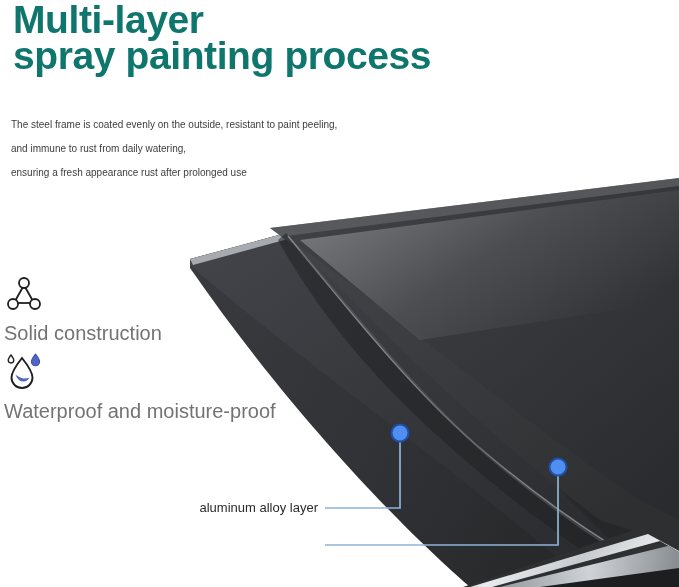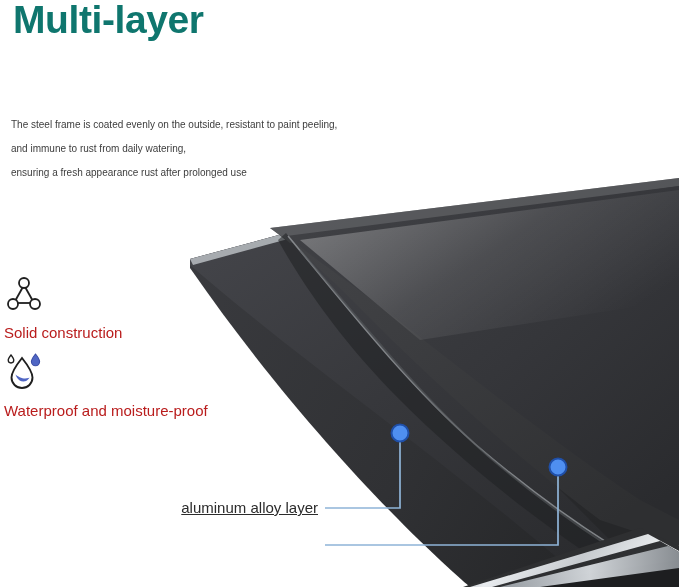--- a/index.html
+++ b/index.html
@@ -66,45 +66,44 @@
   #feature-solid  { left: 4px; top: 274px; }
   #feature-water  { left: 4px; top: 352px; }
   .feature-icon {
     display: block;
     width: 40px;
     height: 40px;
   }
   .feature-label {
     display: block;
     margin-top: 10px;
-    font-size: 15px;
+    font-size: 20px;
     line-height: 18px;
-    color: #b91c1c;
+    color: #737373;
     white-space: nowrap;
   }
 
   
   #callout-layer {
     position: absolute;
     left: 0;
     top: 0;
     width: 679px;
     height: 587px;
     z-index: 7;
     pointer-events: none;
   }
   .callout-label {
     position: absolute;
     z-index: 8;
-    font-size: 15px;
+    font-size: 13px;
     line-height: 18px;
     color: #2b2b2b;
     white-space: nowrap;
     text-align: right;
-    text-decoration: underline;
   }
   #callout-label-aluminum  { left: 0px; top: 499px; width: 318px; }
   #callout-label-paint     { left: 0px; top: 536px; width: 318px; }
 </style>
 </head>
 <body>
 
 <div id="page">
 
   <svg id="product-illustration" viewBox="0 0 679 587" xmlns="http://www.w3.org/2000/svg">
@@ -185,20 +184,21 @@
     <path d="M300,240 L679,190 L679,300 L420,340 Z" fill="url(#gradSheen)"></path>
 
     <path d="M463,587 L640,528 L679,546 L679,587 Z" fill="#2e2f31"></path>
     <path d="M470,587 L648,534 L679,551 L679,560 L500,587 Z" fill="url(#gradSilver)"></path>
     <path d="M492,587 L660,541 L679,552 L679,587 Z" fill="#1c1d1f" opacity="0.9"></path>
     <path d="M500,587 L668,546 L679,552 L679,568 L540,587 Z" fill="url(#gradThinEdge)" opacity="0.95"></path>
   </svg>
 
   <div id="heading-block">
     <div class="title-line">Multi-layer</div>
+    <div class="title-line">spray painting process</div>
   </div>
 
   <div id="description-block">
     <div class="desc-line">The steel frame is coated evenly on the outside, resistant to paint peeling,</div>
     <div class="desc-line">and immune to rust from daily watering,</div>
     <div class="desc-line">ensuring a fresh appearance rust after prolonged use</div>
   </div>
 
   <div class="feature" id="feature-solid">
     <svg class="feature-icon" viewBox="0 0 40 40" xmlns="http://www.w3.org/2000/svg">

